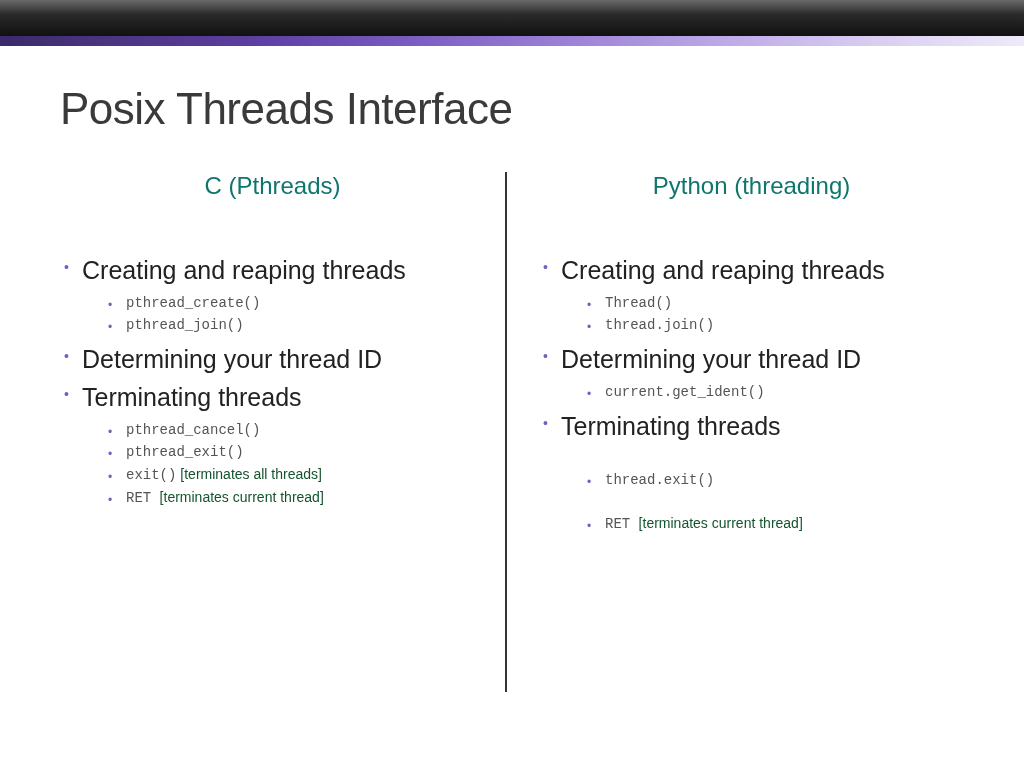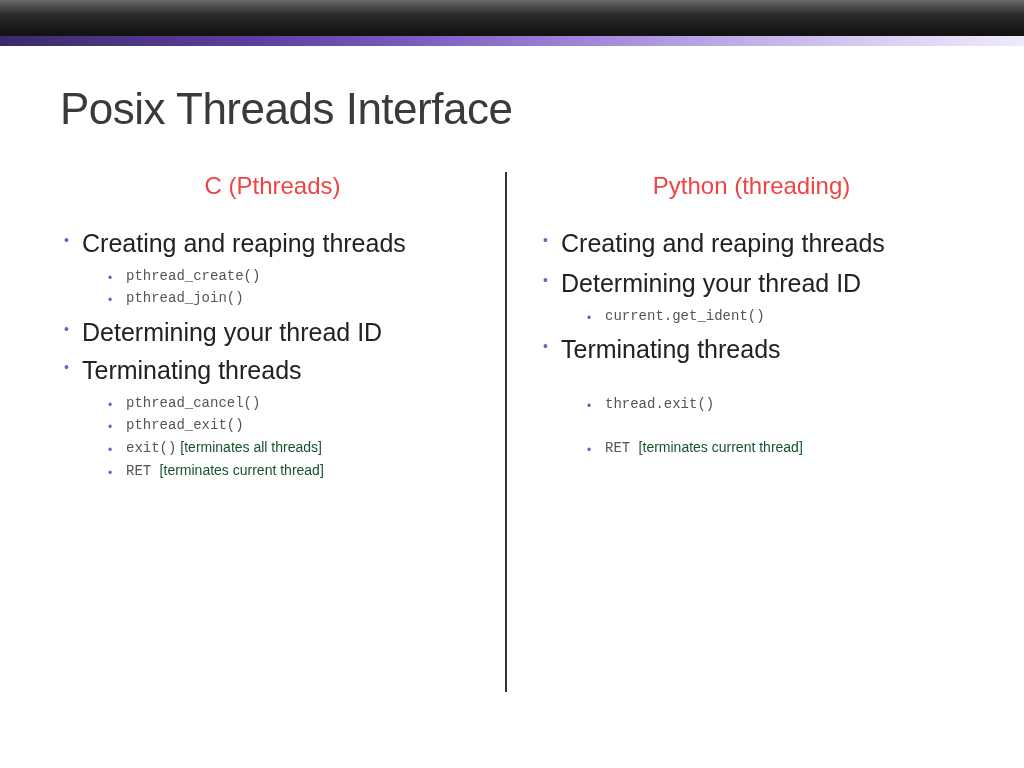--- a/index.html
+++ b/index.html
@@ -45,23 +45,23 @@
   .divider {
     width: 2px;
     background: #333;
     align-self: stretch;
     margin-top: 0;
     height: 520px;
   }
   .subhead {
     text-align: center;
     font-size: 24px;
-    color: #ef4444;
+    color: #0f766e;
     font-weight: 400;
-    margin-bottom: 27px;
+    margin-bottom: 54px;
   }
   ul.outer {
     list-style: none;
     padding-left: 4px;
   }
   ul.outer > li {
     font-size: 25px;
     color: #222;
     margin-bottom: 4px;
     position: relative;
@@ -147,20 +147,22 @@
 
     <div class="divider"></div>
 
     <div class="col right">
       <div class="subhead">Python (threading)</div>
       <ul class="outer">
 
         <li>
           <span>Creating and reaping threads</span>
           <ul class="inner">
+            <li><span>Thread()</span><span class="note"></span></li>
+            <li><span>thread.join()</span><span class="note"></span></li>
           </ul>
         </li>
 
         <li>
           <span>Determining your thread ID</span>
           <ul class="inner">
             <li><span>current.get_ident()</span><span class="note"></span></li>
           </ul>
         </li>
 

